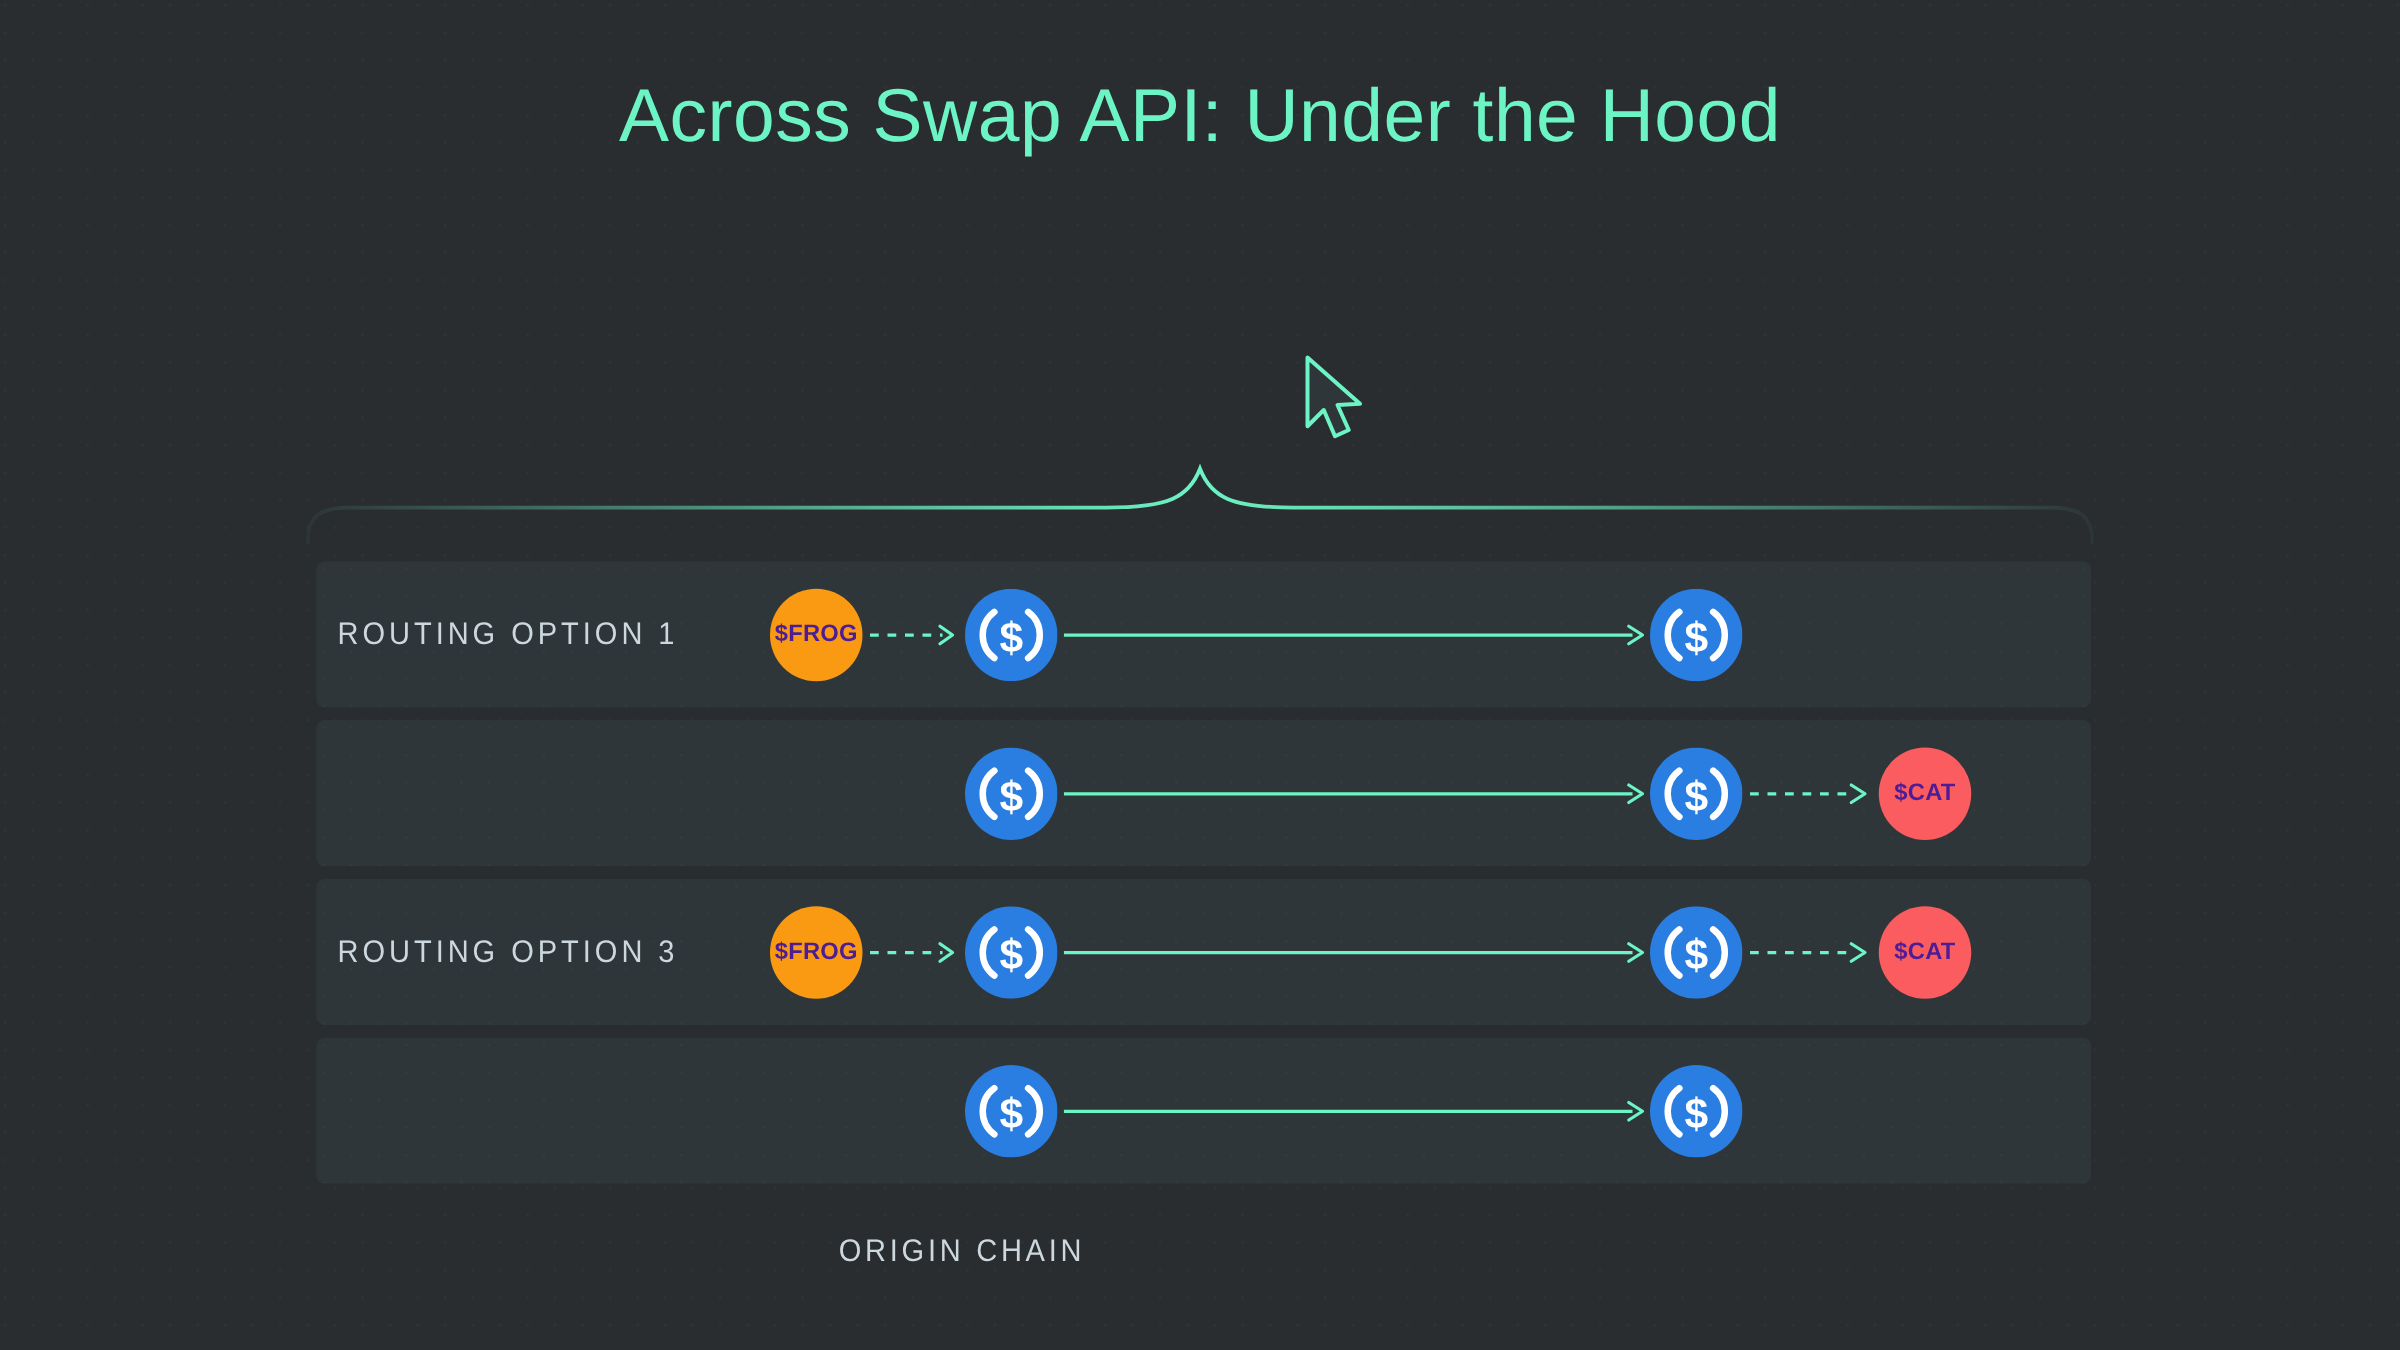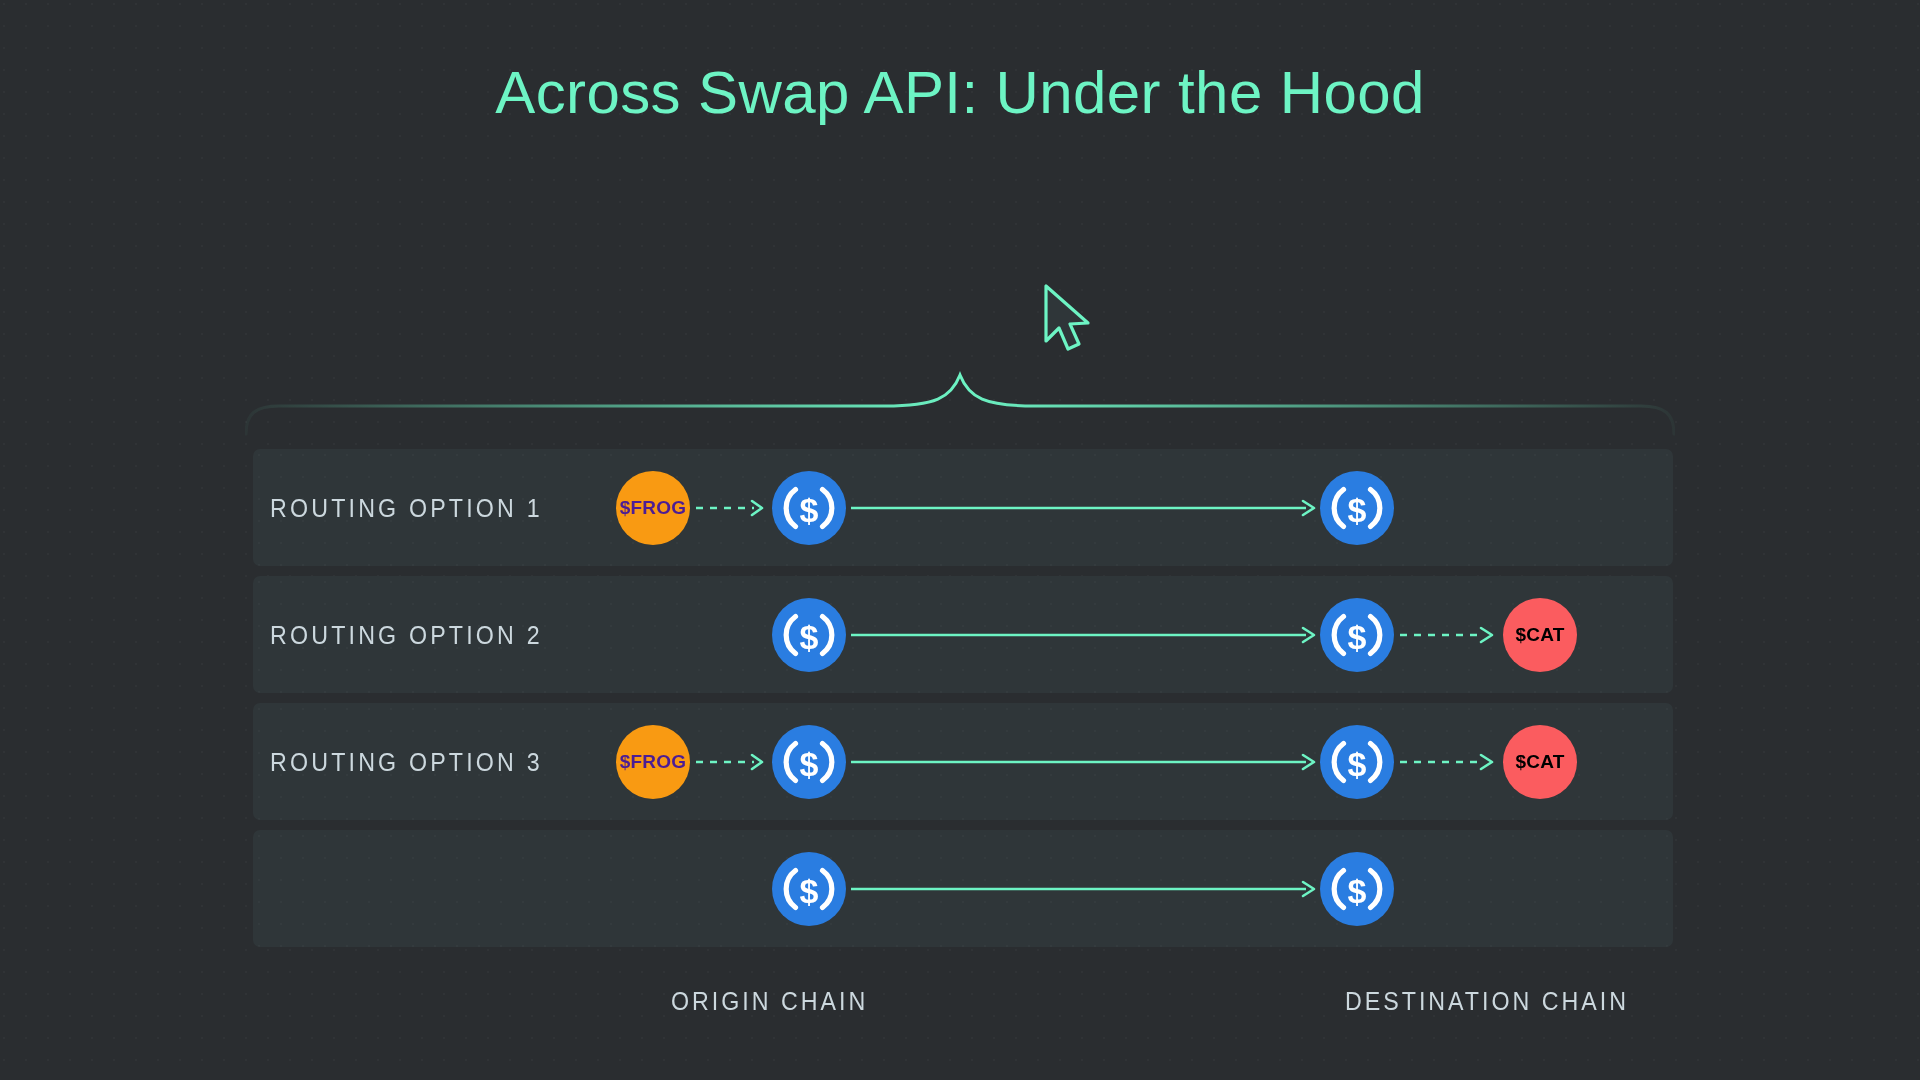--- a/index.html
+++ b/index.html
@@ -130,21 +130,21 @@
     border-radius: 50%;
     display: flex;
     align-items: center;
     justify-content: center;
     font-size: 19px;
     font-weight: 700;
     color: #27211a;
     letter-spacing: 0.2px;
   }
   .token.frog { background: #f99a12; left: 363px; color: #4c1d95; }
-  .token.cat  { background: #fb5c5f; left: 1250px; color: #000000; }
+  .token.cat  { background: #fb5c5f; left: 1250px; color: #4c1d95; }
 
   
   .usdc {
     position: absolute;
     top: 50%;
     transform: translateY(-50%);
     width: 74px;
     height: 74px;
   }
   .usdc.origin { left: 519px; }
@@ -233,23 +233,20 @@
 
       <svg class="usdc dest" viewBox="0 0 74 74">
         <circle cx="37" cy="37" r="37" fill="#2a7de1"></circle>
         <path d="M23.5 18.5 A23 23 0 0 0 23.5 55.5" fill="none" stroke="#fff" stroke-width="5.2" stroke-linecap="round"></path>
         <path d="M50.5 18.5 A23 23 0 0 1 50.5 55.5" fill="none" stroke="#fff" stroke-width="5.2" stroke-linecap="round"></path>
         <text x="37" y="50.5" text-anchor="middle" font-family="'Liberation Sans', sans-serif" font-size="34" font-weight="700" fill="#fff">$</text>
       </svg>
     </div>
 
     <div class="row">
-      <div class="row-label">
-        <span class="row-label-inner">ROUTING OPTION 2</span>
-      </div>
 
       <svg class="usdc origin" viewBox="0 0 74 74">
         <circle cx="37" cy="37" r="37" fill="#2a7de1"></circle>
         <path d="M23.5 18.5 A23 23 0 0 0 23.5 55.5" fill="none" stroke="#fff" stroke-width="5.2" stroke-linecap="round"></path>
         <path d="M50.5 18.5 A23 23 0 0 1 50.5 55.5" fill="none" stroke="#fff" stroke-width="5.2" stroke-linecap="round"></path>
         <text x="37" y="50.5" text-anchor="middle" font-family="'Liberation Sans', sans-serif" font-size="34" font-weight="700" fill="#fff">$</text>
       </svg>
 
       <svg class="conn main" viewBox="0 0 470 24" preserveAspectRatio="none">
         <line x1="0" y1="12" x2="455" y2="12" stroke="#6df4c4" stroke-width="2.6"></line>
@@ -336,17 +333,14 @@
         <path d="M50.5 18.5 A23 23 0 0 1 50.5 55.5" fill="none" stroke="#fff" stroke-width="5.2" stroke-linecap="round"></path>
         <text x="37" y="50.5" text-anchor="middle" font-family="'Liberation Sans', sans-serif" font-size="34" font-weight="700" fill="#fff">$</text>
       </svg>
     </div>
 
   </div>
 
   <div class="chain-label" id="chain-origin">
     <span class="inner">ORIGIN CHAIN</span>
   </div>
-  <div class="chain-label" id="chain-dest">
-    <span class="inner">DESTINATION CHAIN</span>
-  </div>
 
 </div>
 
 </body></html>

